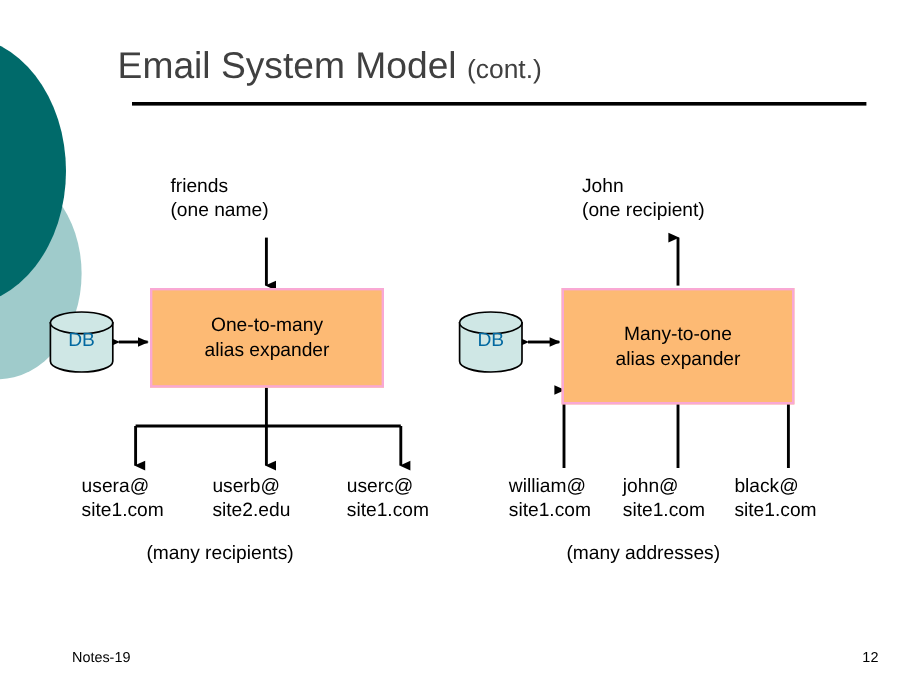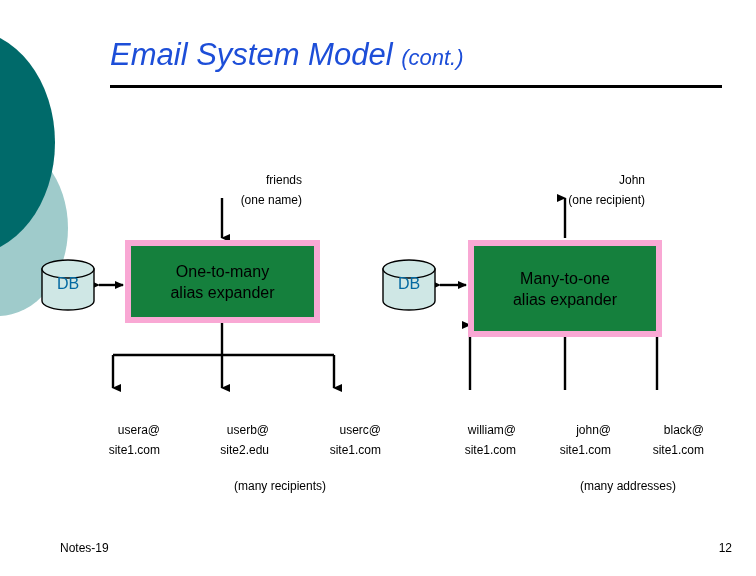--- a/index.html
+++ b/index.html
@@ -36,26 +36,25 @@
     top: 30px;
     width: 175px;
     height: 225px;
     background: #006A6A;
     z-index: 2;
   }
 
   
   #title {
     position: absolute;
-    left: 110px;
+    left: 98px;
     top: 37px;
     z-index: 5;
-    color: #1d4ed8;
+    color: #404040;
     white-space: nowrap;
-    font-style: italic;
   }
   #title .main {
     font-size: 31px;
     letter-spacing: 0px;
   }
   #title .sub {
     font-size: 22px;
   }
   #title-rule {
     position: absolute;
@@ -65,34 +64,33 @@
     height: 3px;
     background: #000000;
     z-index: 5;
   }
 
   
   .dtext {
     position: absolute;
     z-index: 6;
     color: #000000;
-    font-size: 12px;
+    font-size: 16px;
     line-height: 20px;
-    text-align: right;
+    text-align: left;
     white-space: nowrap;
-    margin-top: 24px;
   }
 
   
   .proc-box {
     position: absolute;
     z-index: 6;
     box-sizing: border-box;
-    border: 6px solid #f9a8d4;
-    background: #15803d;
+    border: 2px solid #f9a8d4;
+    background: #fdba74;
     display: flex;
     align-items: center;
     justify-content: center;
     text-align: center;
     font-size: 16px;
     line-height: 21px;
     color: #000000;
   }
   #box-one-to-many { left: 125px; top: 240px; width: 195px; height: 83px; }
   #box-many-to-one { left: 468px; top: 240px; width: 194px; height: 97px; }

